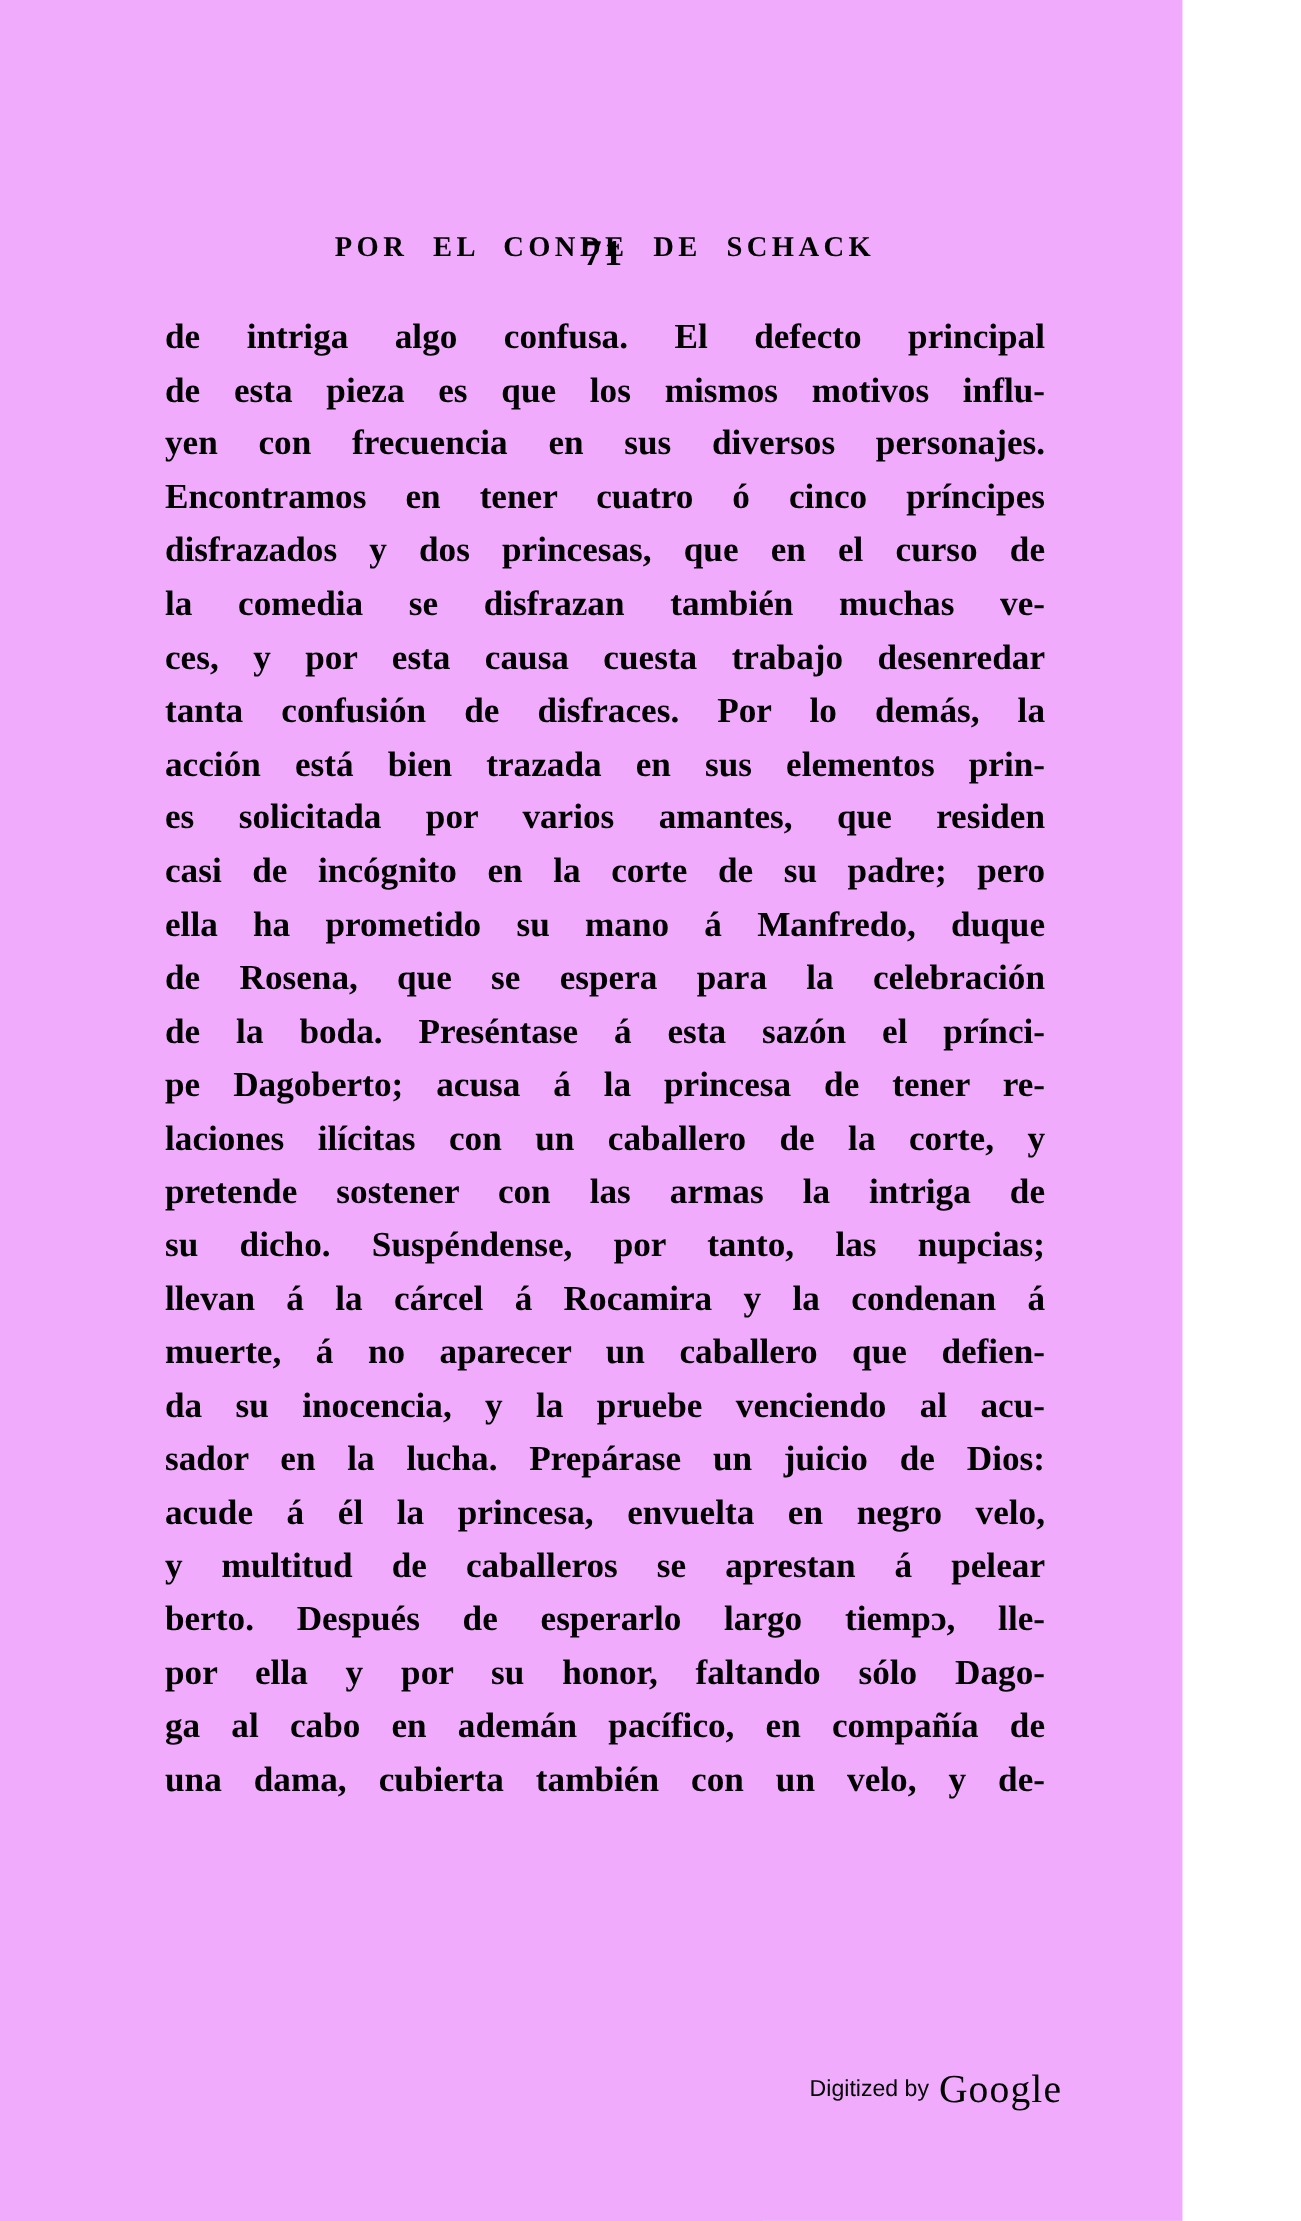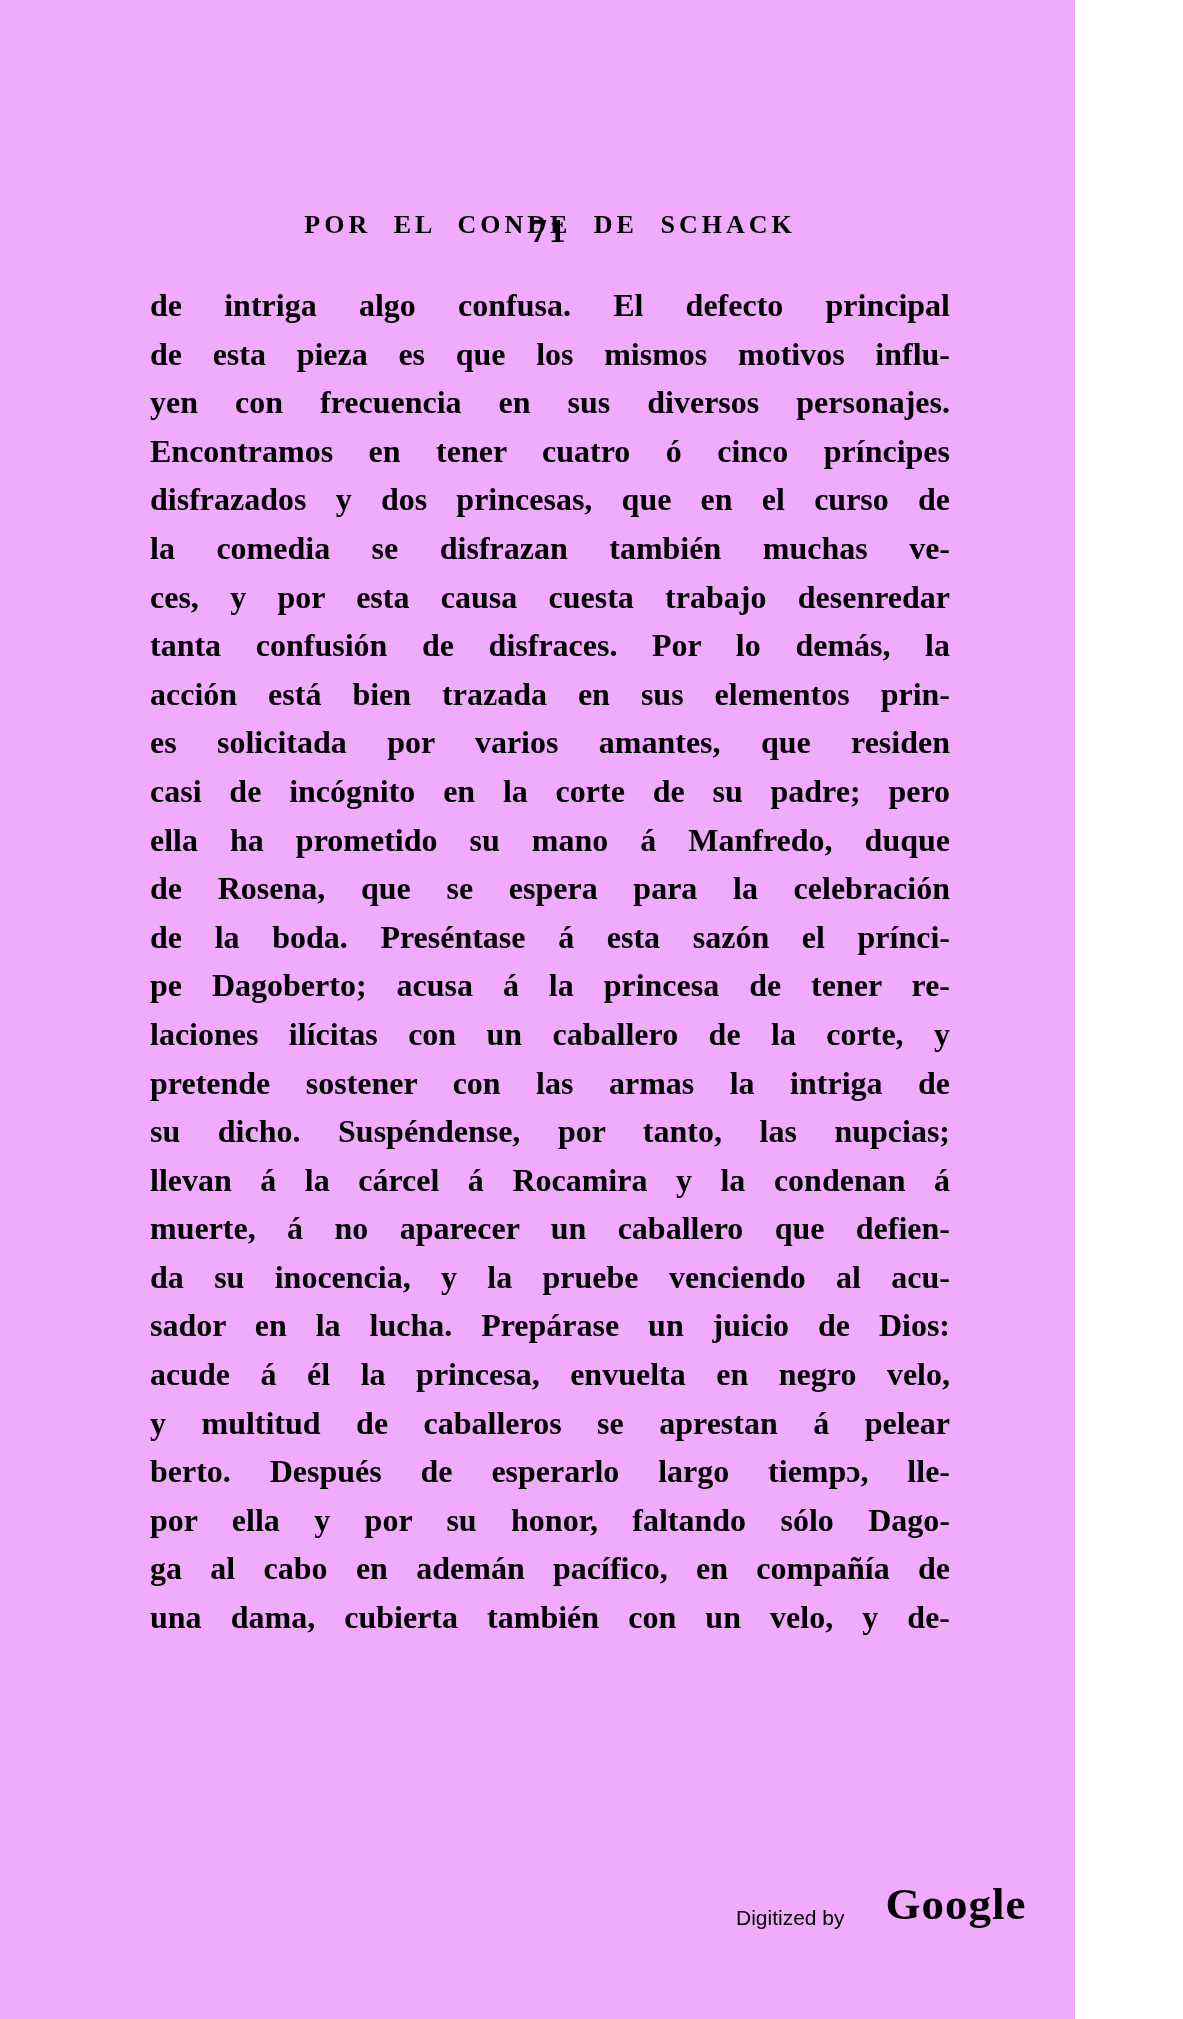--- a/index.html
+++ b/index.html
@@ -53,35 +53,33 @@
     height: 48.6px;
     overflow: hidden;
     text-align: justify;
     text-align-last: justify;
   }
   .watermark {
     position: absolute;
     top: 1878px;
     left: 736px;
     display: flex;
-    align-items: flex-end;
-    gap: 32px;
+    align-items: center;
   }
   .wm-label {
     font-family: "Liberation Sans", "DejaVu Sans", sans-serif;
     font-size: 21px;
     color: #000000;
   }
   .wm-logo {
     font-family: "Liberation Serif", "DejaVu Serif", serif;
-    font-size: 45px;
+    font-size: 36px;
     margin-left: 9px;
     color: #000000;
     letter-spacing: 1px;
-    font-weight: bold;
   }
 </style>
 </head>
 <body>
 
 <div class="page">
 
   <div class="running-head">POR EL CONDE DE SCHACK</div>
 
   <div class="folio">71</div>

